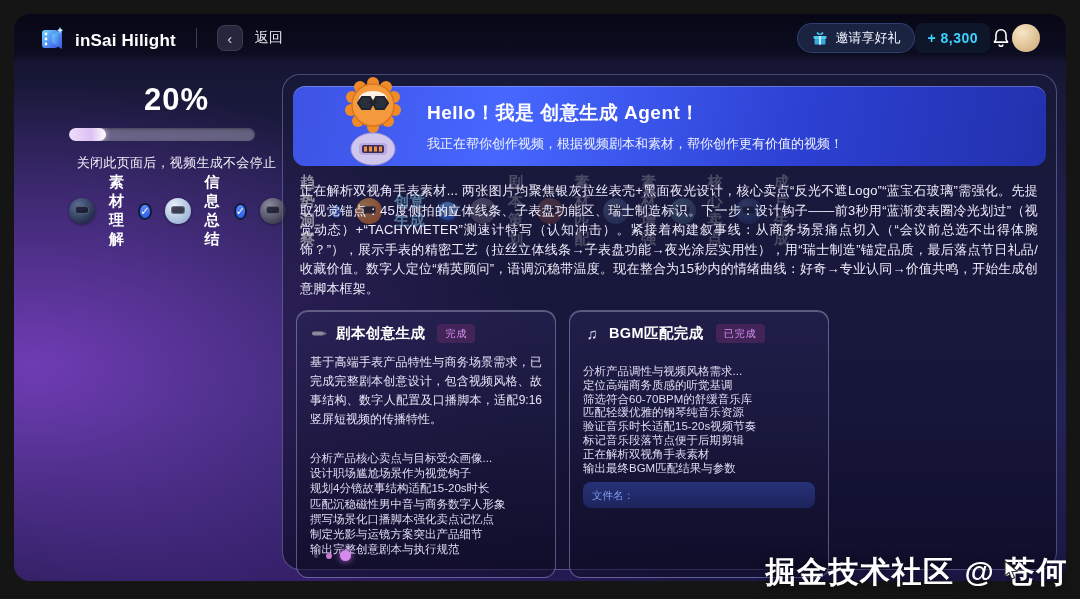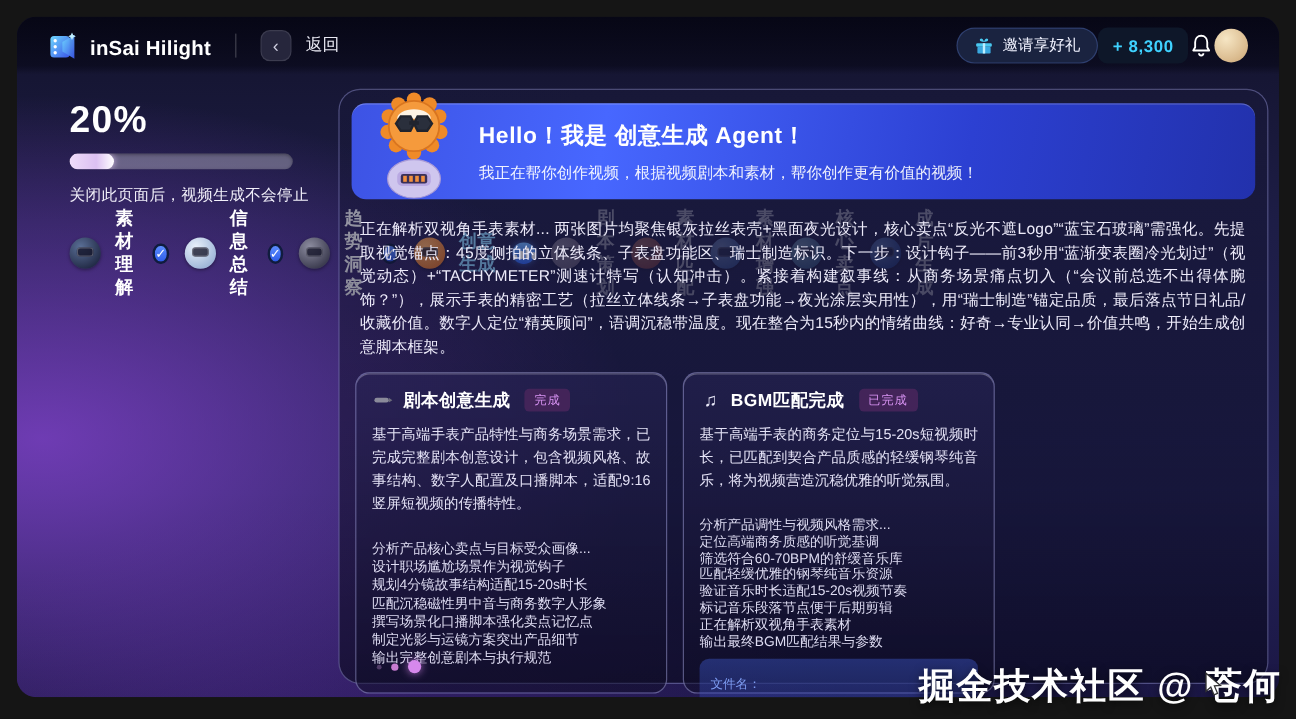--- a/index.html
+++ b/index.html
@@ -30,21 +30,21 @@
     border-radius:15px; background:#1a2340; border:1px solid rgba(110,150,255,0.25); cursor:pointer; }
   .invite-label { color:#f0f2ff; font-size:13px; }
   .points-box { height:30px; padding:0 12px; border-radius:8px; background:#0e1729;
     display:flex; align-items:center; cursor:pointer; }
   .points-text { color:#3fd2ff; font-size:14px; font-weight:bold; letter-spacing:0.5px; }
   .bell { width:22px; height:22px; cursor:pointer; }
   .avatar-user { width:28px; height:28px; border-radius:50%; cursor:pointer;
     background:radial-gradient(circle at 35% 30%, #f6e6c4, #d9b98c 70%, #c5a172); }
 
   
-  .sidebar { position:absolute; left:44px; top:68px; width:215px; }
+  .sidebar { position:absolute; left:55px; top:68px; width:215px;text-align:center; }
   .progress-pct { color:#fff; font-size:31px; font-weight:bold; letter-spacing:1px; }
   .progress-track { margin-top:10px; width:186px; height:13px; border-radius:7px;
     background:rgba(255,255,255,0.30); box-shadow:inset 0 1px 3px rgba(0,0,0,0.35); overflow:hidden; }
   .progress-fill { height:100%; border-radius:7px;
     background:linear-gradient(90deg,#efdcfa 0%, #dcc0f2 60%, #ffffff 100%);
     box-shadow:0 0 6px rgba(240,210,255,0.8); }
   .progress-note { margin-top:13px; color:#f2f0fa; font-size:13px; letter-spacing:0.3px; }
 
   .steps { margin-top:26px; display:flex; gap:13px; }
   .step { display:flex; align-items:center; gap:12px; height:26px; cursor:pointer; }
@@ -75,21 +75,21 @@
   .eq i:nth-child(3){height:10px;} .eq i:nth-child(4){height:6px;}
 
   
   .panel { position:absolute; left:268px; top:60px; width:775px; height:496px;
     border-radius:18px; border:1px solid rgba(165,165,235,0.40);
     background:linear-gradient(180deg, rgba(26,26,60,0.42), rgba(9,9,28,0.62)); }
 
   .hello-banner { position:relative; margin:11px 10px 0; height:80px; border-radius:12px;
     display:flex; align-items:center; overflow:visible;
     background:linear-gradient(100deg,#3d53e4 0%, #4767ff 28%, #2c40d2 68%, #2231ac 100%);
-    box-shadow:inset 0 1px 0 rgba(255,255,255,0.25); }
+    box-shadow:inset 0 1px 0 rgba(255,255,255,0.25);padding-left:28px; }
   .mascot { width:104px; height:92px; margin-top:-10px; flex:0 0 104px; position:relative; }
   .hello-texts { padding-left:2px; }
   .hello-title { color:#fff; font-size:19px; font-weight:bold; letter-spacing:0.5px; }
   .hello-subtitle { margin-top:9px; color:rgba(255,255,255,0.92); font-size:13px; }
 
   .agent-paragraph { padding:15px 18px 0 17px; color:#edebfa; font-size:13px;
     line-height:19.5px; text-align:justify; letter-spacing:0.2px; }
 
   .cards { display:flex; gap:13px; padding:12px 0 0 13px; }
   .card { width:260px; height:268px; border-radius:12px; padding:13px 13px 11px;
@@ -99,21 +99,21 @@
   .card-head { display:flex; align-items:center; gap:8px; }
   .card-icon { width:18px; height:18px; display:flex; align-items:center; justify-content:center; }
   .note-glyph { color:#e8e8f8; font-size:15px; line-height:1; }
   .card-title { color:#fff; font-size:14.5px; font-weight:bold; letter-spacing:0.4px; }
   .badge { margin-left:4px; font-size:10px; color:#d893f2; background:#432459;
     border-radius:4px; padding:2.5px 8px; letter-spacing:1px; }
   .card-summary { margin-top:10px; font-size:12px; line-height:19px; color:#e4e2f6; text-align:justify; }
   .card-items { margin-top:22px; font-size:11.5px; color:#dedcf2; }
   .card-items div { line-height:15.2px; white-space:nowrap; overflow:hidden; }
   .card:nth-child(2) .card-items div { line-height:13.8px; }
-  .file-box { margin-top:7px; border-radius:8px; padding:14px 9px;
+  .file-box { margin-top:7px; border-radius:8px; padding:6px 9px;
     background:linear-gradient(180deg, rgba(68,100,228,0.38), rgba(52,76,190,0.30));
     font-size:10.5px; line-height:14px; color:#7e9cf2; word-break:break-all; }
 
   .dots { position:absolute; left:300px; bottom:20px; display:flex; align-items:center; gap:8px; }
   .dot { border-radius:50%; cursor:pointer; }
   .dot-faint { width:4px; height:4px; background:rgba(220,160,230,0.30); }
   .dot-small { width:6px; height:6px; background:#c77bd0; }
   .dot-active { width:11px; height:11px; background:#d688ec; box-shadow:0 0 7px rgba(220,140,245,0.8); }
 
   
@@ -297,21 +297,20 @@
       </div>
 
       <div class="card">
         <div class="card-head">
           <span class="card-icon">
             <span class="note-glyph">♫</span>
           </span>
           <span class="card-title">BGM匹配完成</span>
           <span class="badge">已完成</span>
         </div>
-        <div class="card-summary">基于高端手表的商务定位与15-20s短视频时长，已匹配到契合产品质感的轻缓钢琴纯音乐，将为视频营造沉稳优雅的听觉氛围。</div>
         <div class="card-items">
           <div>分析产品调性与视频风格需求...</div>
           <div>定位高端商务质感的听觉基调</div>
           <div>筛选符合60-70BPM的舒缓音乐库</div>
           <div>匹配轻缓优雅的钢琴纯音乐资源</div>
           <div>验证音乐时长适配15-20s视频节奏</div>
           <div>标记音乐段落节点便于后期剪辑</div>
           <div>正在解析双视角手表素材</div>
           <div>输出最终BGM匹配结果与参数</div>
         </div>

